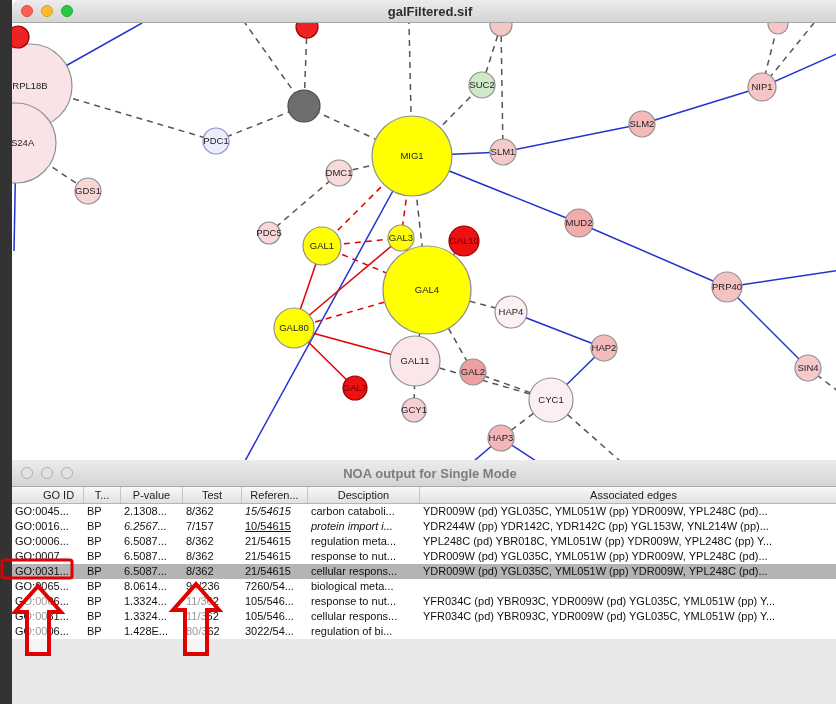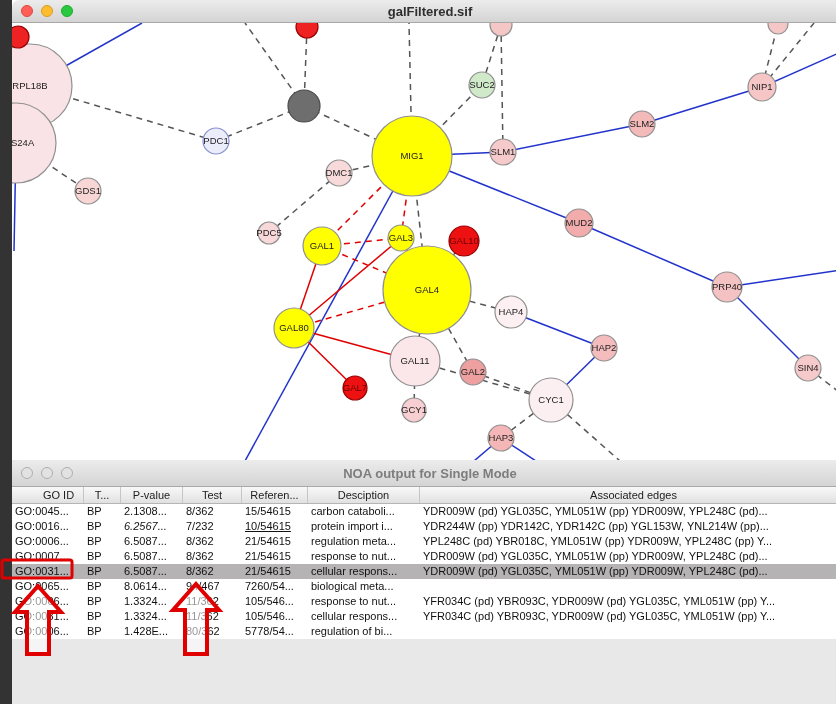--- a/index.html
+++ b/index.html
@@ -184,31 +184,31 @@
       <div class="th" style="width: 66px;">Referen...</div>
       <div class="th" style="width: 112px;">Desciption</div>
       <div class="th" style="width: 428px;">Associated edges</div>
     </div>
   <div class="tbody" id="tbody">
       <div class="tr">
         <div class="td" style="width: 72px;">GO:0045...</div>
         <div class="td" style="width: 37px;">BP</div>
         <div class="td" style="width: 62px;">2.1308...</div>
         <div class="td" style="width: 59px;">8/362</div>
-        <div class="td" style="width: 66px;">15/54615</div>
+        <div class="td" style="width: 66px; font-style: italic;">15/54615</div>
         <div class="td" style="width: 112px;">carbon cataboli...</div>
         <div class="td" style="width: 428px;">YDR009W (pd) YGL035C, YML051W (pp) YDR009W, YPL248C (pd)...</div>
       </div>
       <div class="tr">
         <div class="td" style="width: 72px;">GO:0016...</div>
         <div class="td" style="width: 37px;">BP</div>
         <div class="td" style="width: 62px; font-style: italic;">6.2567...</div>
-        <div class="td" style="width: 59px;">7/232</div>
+        <div class="td" style="width: 59px;">7/157</div>
         <div class="td" style="width: 66px; text-decoration: underline;">10/54615</div>
-        <div class="td" style="width: 112px;">protein import i...</div>
+        <div class="td" style="width: 112px; font-style: italic;">protein import i...</div>
         <div class="td" style="width: 428px;">YDR244W (pp) YDR142C, YDR142C (pp) YGL153W, YNL214W (pp)...</div>
       </div>
       <div class="tr">
         <div class="td" style="width: 72px;">GO:0006...</div>
         <div class="td" style="width: 37px;">BP</div>
         <div class="td" style="width: 62px;">6.5087...</div>
         <div class="td" style="width: 59px;">8/362</div>
         <div class="td" style="width: 66px;">21/54615</div>
         <div class="td" style="width: 112px;">regulation meta...</div>
         <div class="td" style="width: 428px;">YPL248C (pd) YBR018C, YML051W (pp) YDR009W, YPL248C (pp) Y...</div>
@@ -228,21 +228,21 @@
         <div class="td" style="width: 62px;">6.5087...</div>
         <div class="td" style="width: 59px;">8/362</div>
         <div class="td" style="width: 66px;">21/54615</div>
         <div class="td" style="width: 112px;">cellular respons...</div>
         <div class="td" style="width: 428px;">YDR009W (pd) YGL035C, YML051W (pp) YDR009W, YPL248C (pd)...</div>
       </div>
       <div class="tr">
         <div class="td" style="width: 72px;">GO:0065...</div>
         <div class="td" style="width: 37px;">BP</div>
         <div class="td" style="width: 62px;">8.0614...</div>
-        <div class="td" style="width: 59px;">94/467</div>
+        <div class="td" style="width: 59px;">94/236</div>
         <div class="td" style="width: 66px;">7260/54...</div>
         <div class="td" style="width: 112px;">biological meta...</div>
       </div>
       <div class="tr">
         <div class="td" style="width: 72px;">GO:0006...</div>
         <div class="td" style="width: 37px;">BP</div>
         <div class="td" style="width: 62px;">1.3324...</div>
         <div class="td" style="width: 59px;">11/362</div>
         <div class="td" style="width: 66px;">105/546...</div>
         <div class="td" style="width: 112px;">response to nut...</div>
@@ -255,21 +255,21 @@
         <div class="td" style="width: 59px;">11/362</div>
         <div class="td" style="width: 66px;">105/546...</div>
         <div class="td" style="width: 112px;">cellular respons...</div>
         <div class="td" style="width: 428px;">YFR034C (pd) YBR093C, YDR009W (pd) YGL035C, YML051W (pp) Y...</div>
       </div>
       <div class="tr">
         <div class="td" style="width: 72px;">GO:0006...</div>
         <div class="td" style="width: 37px;">BP</div>
         <div class="td" style="width: 62px;">1.428E...</div>
         <div class="td" style="width: 59px;">80/362</div>
-        <div class="td" style="width: 66px;">5778/54...</div>
+        <div class="td" style="width: 66px;">3022/54...</div>
         <div class="td" style="width: 112px;">regulation of bi...</div>
       </div>
     </div>
   <div class="footer">
     
     
   </div>
 </div>
 
 <svg class="annotations" width="836" height="704">

